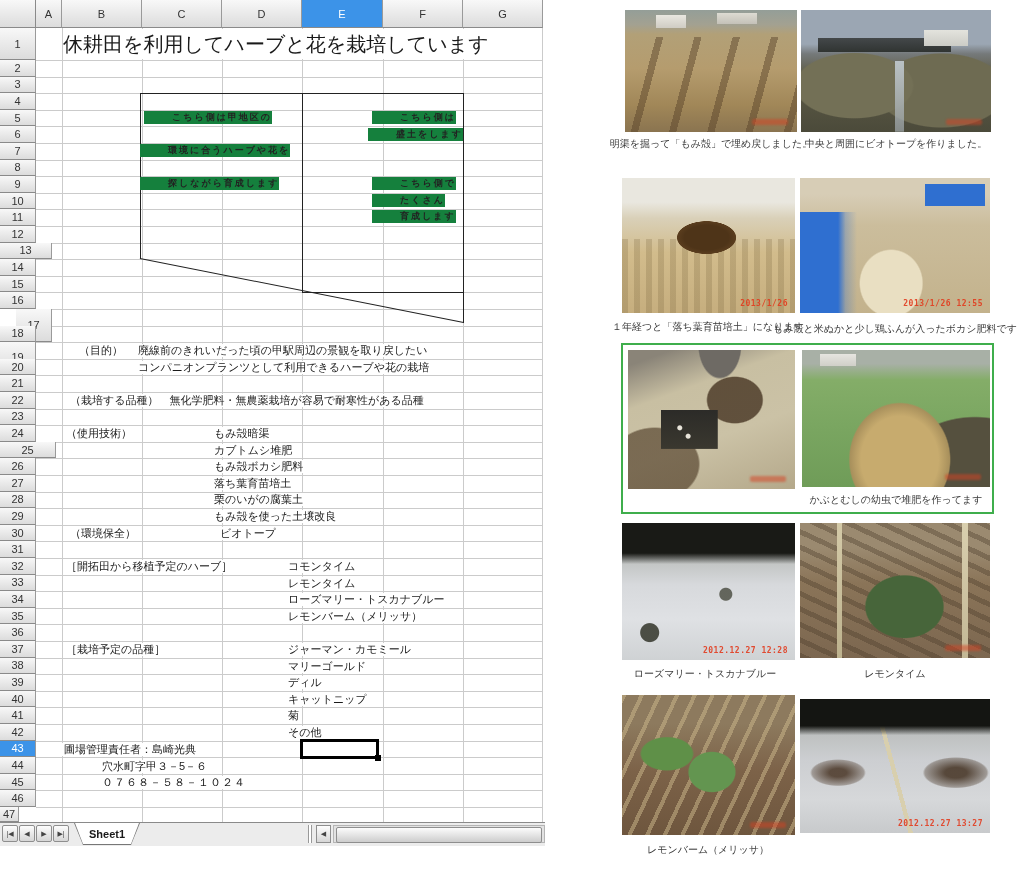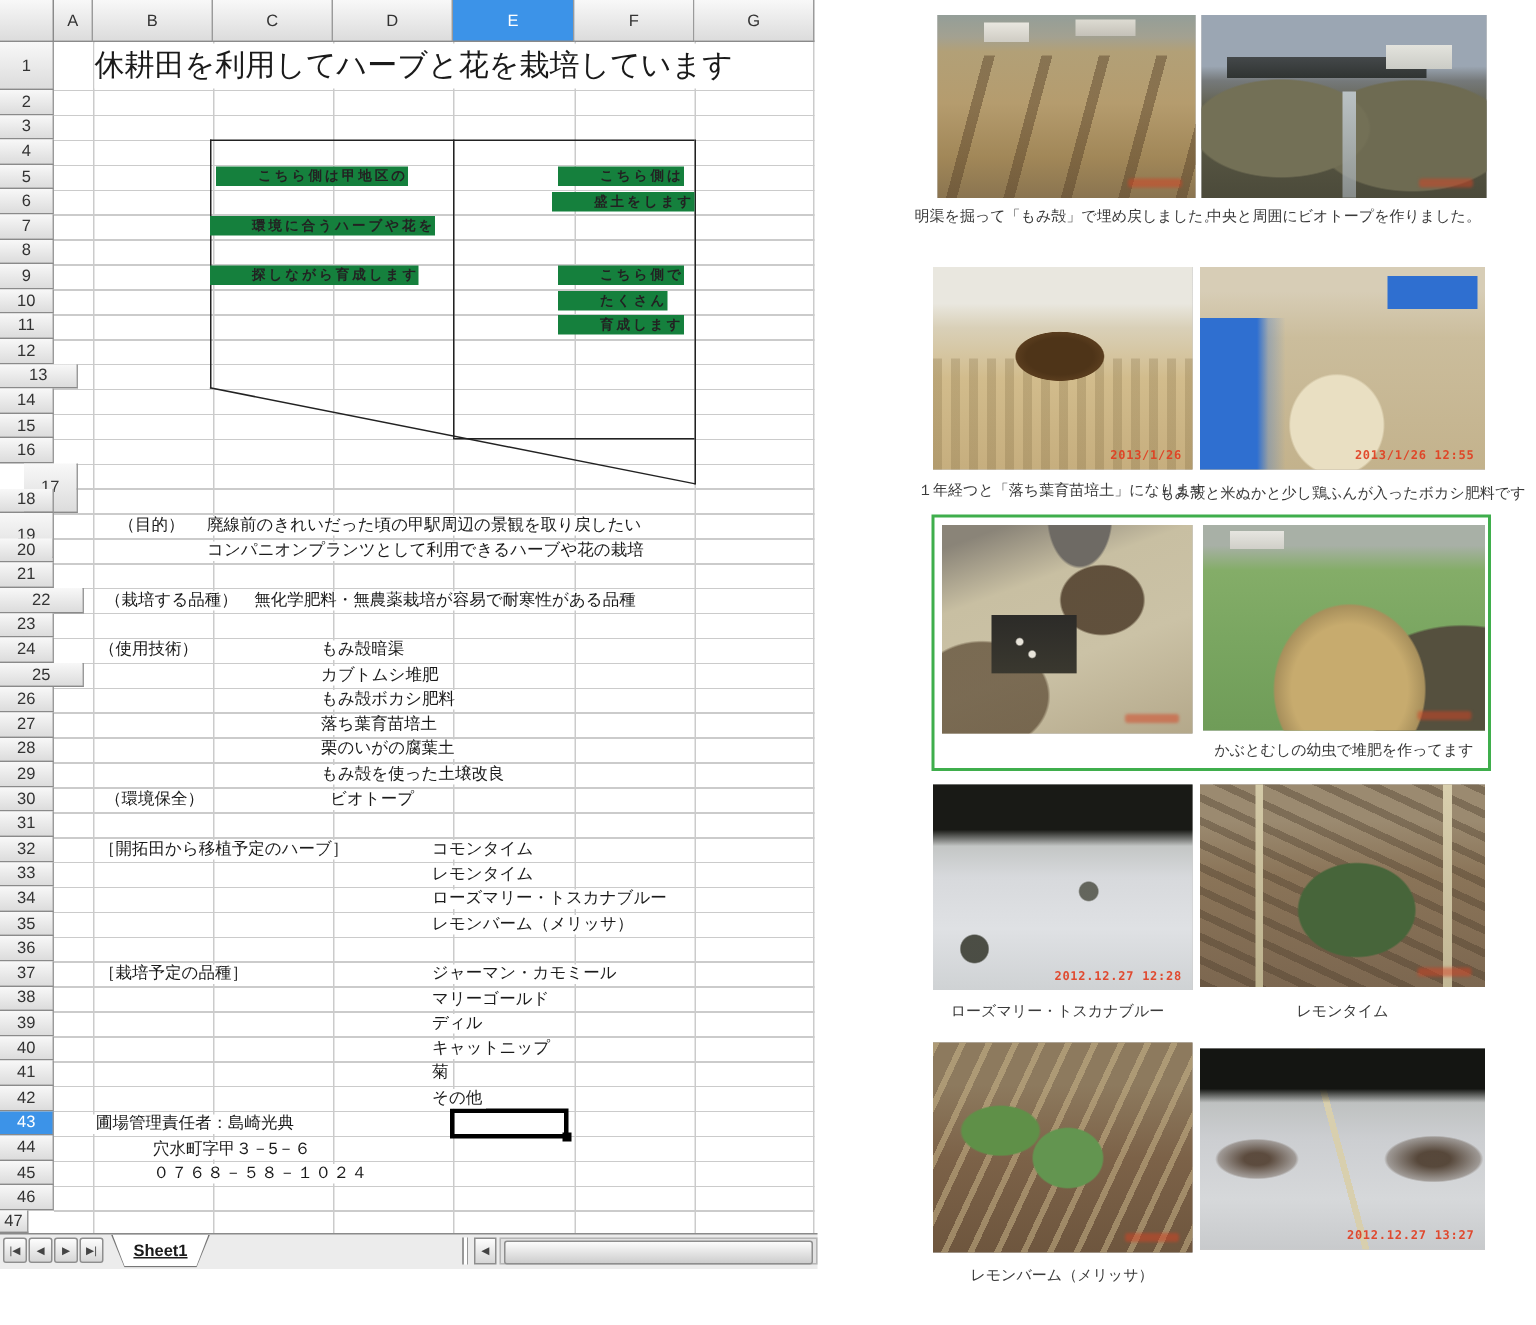--- a/index.html
+++ b/index.html
@@ -32,21 +32,21 @@
   #active-cell .handle{position:absolute;right:-5px;bottom:-5px;width:6px;height:6px;background:#000;}
   
   #tabbar{position:absolute;left:0;top:822px;width:545px;height:23px;background:#ececec;border-top:1px solid #8a8a8a;}
   .navbtn{position:absolute;top:2px;width:16px;height:17px;box-sizing:border-box;border:1px solid #8e8e8e;
           background:linear-gradient(#fdfdfd,#d6d6d6);font-size:7px;color:#444;
           display:flex;align-items:center;justify-content:center;border-radius:2px;}
   .tabouter{position:absolute;left:74px;top:0;width:66px;height:22px;background:#777;
             clip-path:polygon(0 0,100% 0,calc(100% - 9px) 100%,9px 100%);}
   .tabinner{position:absolute;left:1px;top:0;width:64px;height:21px;background:#fff;
             clip-path:polygon(0 0,100% 0,calc(100% - 8px) 100%,8px 100%);
-            font-size:11px;font-weight:bold;display:flex;align-items:center;justify-content:center;text-decoration:underline;}
+            font-size:11px;font-weight:bold;display:flex;align-items:center;justify-content:center;}
   #splitter{position:absolute;left:308px;top:2px;width:4px;height:18px;
             background:linear-gradient(90deg,#999 0 1px,#fff 1px 3px,#999 3px 4px);}
   #scroll-left{position:absolute;left:316px;top:2px;width:15px;height:18px;box-sizing:border-box;
             border:1px solid #8e8e8e;background:linear-gradient(#fdfdfd,#d6d6d6);font-size:7px;color:#444;
             display:flex;align-items:center;justify-content:center;}
   #scroll-track{position:absolute;left:333px;top:2px;width:212px;height:18px;background:#e2e2e2;
             border:1px solid #b5b5b5;box-sizing:border-box;}
   #scroll-thumb{position:absolute;left:2px;top:1px;width:204px;height:14px;border:1px solid #8e8e8e;
             background:linear-gradient(#fcfcfc,#cdcdcd);border-radius:2px;}
   
@@ -259,21 +259,21 @@
     <div class="hdr" style="left: 0px; top: 226px; width: 36px; height: 16.6px;">12</div>
     <div class="hdr" style="left: 0px; top: 242.6px; width: 52px; height: 16.6px;">13</div>
     <div class="hdr" style="left: 0px; top: 259.2px; width: 36px; height: 16.6px; text-align: right;">14</div>
     <div class="hdr" style="left: 0px; top: 275.8px; width: 36px; height: 16.6px;">15</div>
     <div class="hdr" style="left: 0px; top: 292.4px; width: 36px; height: 16.6px;">16</div>
     <div class="hdr" style="left: 16px; top: 309px; width: 36px; height: 33px; text-align: center;">17</div>
     <div class="hdr" style="left: 0px; top: 325.6px; width: 36px; height: 16.6px;">18</div>
     <div class="hdr" style="left: 0px; top: 342.2px; width: 36px; height: 30px;">19</div>
     <div class="hdr" style="left: 0px; top: 358.8px; width: 36px; height: 16.6px;">20</div>
     <div class="hdr" style="left: 0px; top: 375.4px; width: 36px; height: 16.6px;">21</div>
-    <div class="hdr" style="left: 0px; top: 392px; width: 56px; height: 16.6px;">22</div>
+    <div class="hdr" style="left: 0px; top: 392px; width: 36px; height: 16.6px;">22</div>
     <div class="hdr" style="left: 0px; top: 408.6px; width: 36px; height: 16.6px;">23</div>
     <div class="hdr" style="left: 0px; top: 425.2px; width: 36px; height: 16.6px;">24</div>
     <div class="hdr" style="left: 0px; top: 441.8px; width: 56px; height: 16.6px;">25</div>
     <div class="hdr" style="left: 0px; top: 458.4px; width: 36px; height: 16.6px;">26</div>
     <div class="hdr" style="left: 0px; top: 475px; width: 36px; height: 16.6px;">27</div>
     <div class="hdr" style="left: 0px; top: 491.6px; width: 36px; height: 16.6px;">28</div>
     <div class="hdr" style="left: 0px; top: 508.2px; width: 36px; height: 16.6px;">29</div>
     <div class="hdr" style="left: 0px; top: 524.8px; width: 36px; height: 16.6px;">30</div>
     <div class="hdr" style="left: 0px; top: 541.4px; width: 36px; height: 16.6px;">31</div>
     <div class="hdr" style="left: 0px; top: 558px; width: 36px; height: 16.6px;">32</div>

